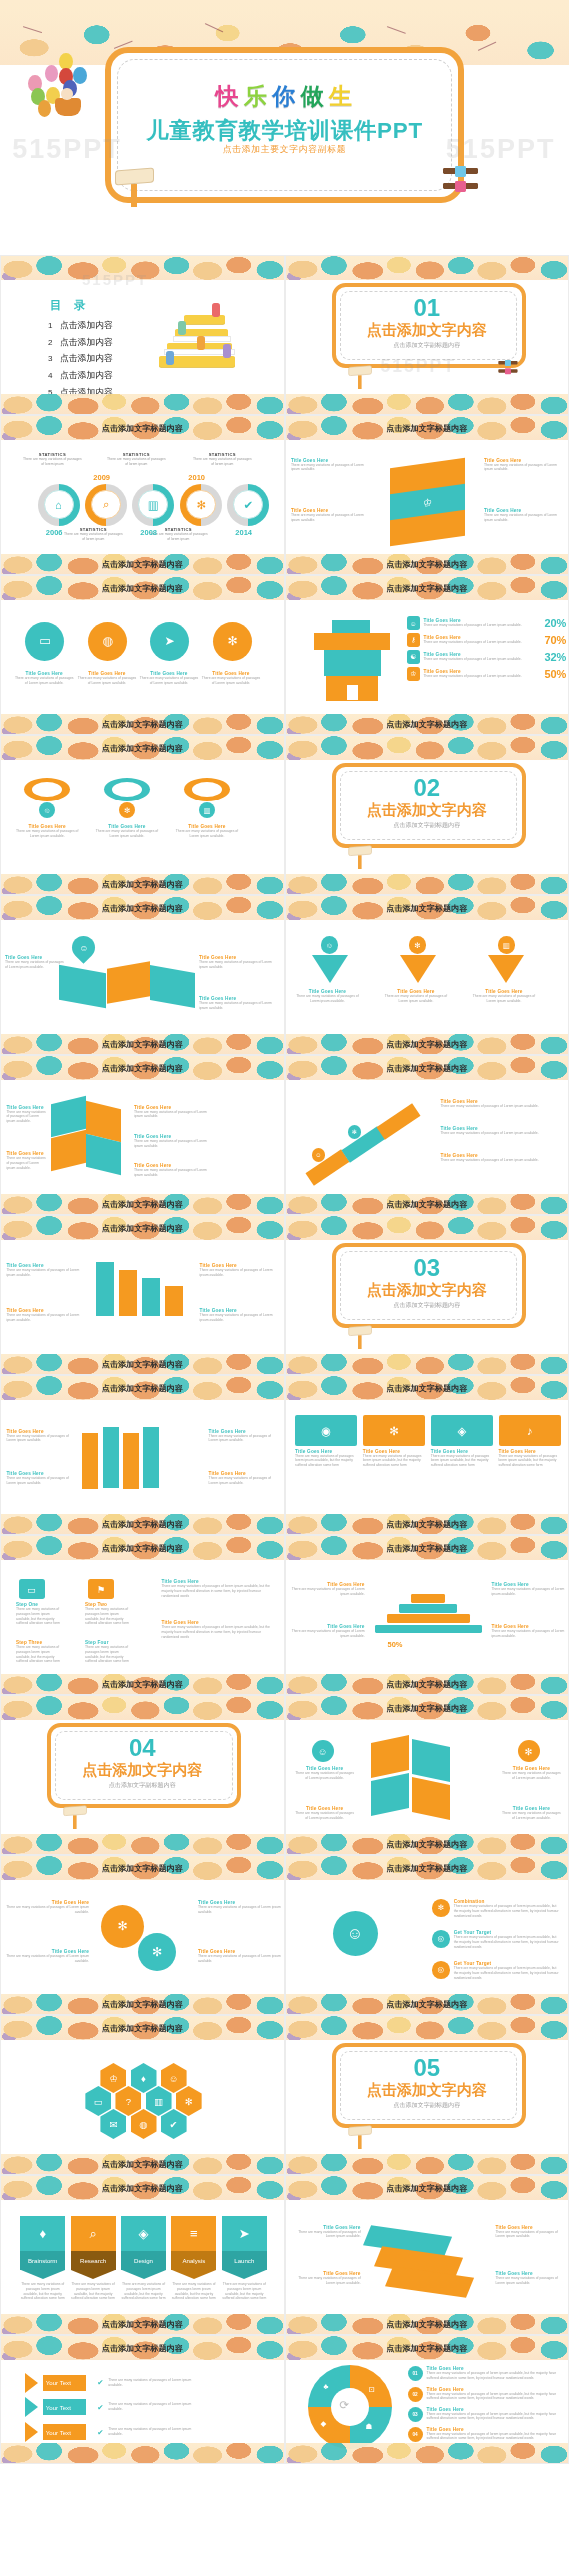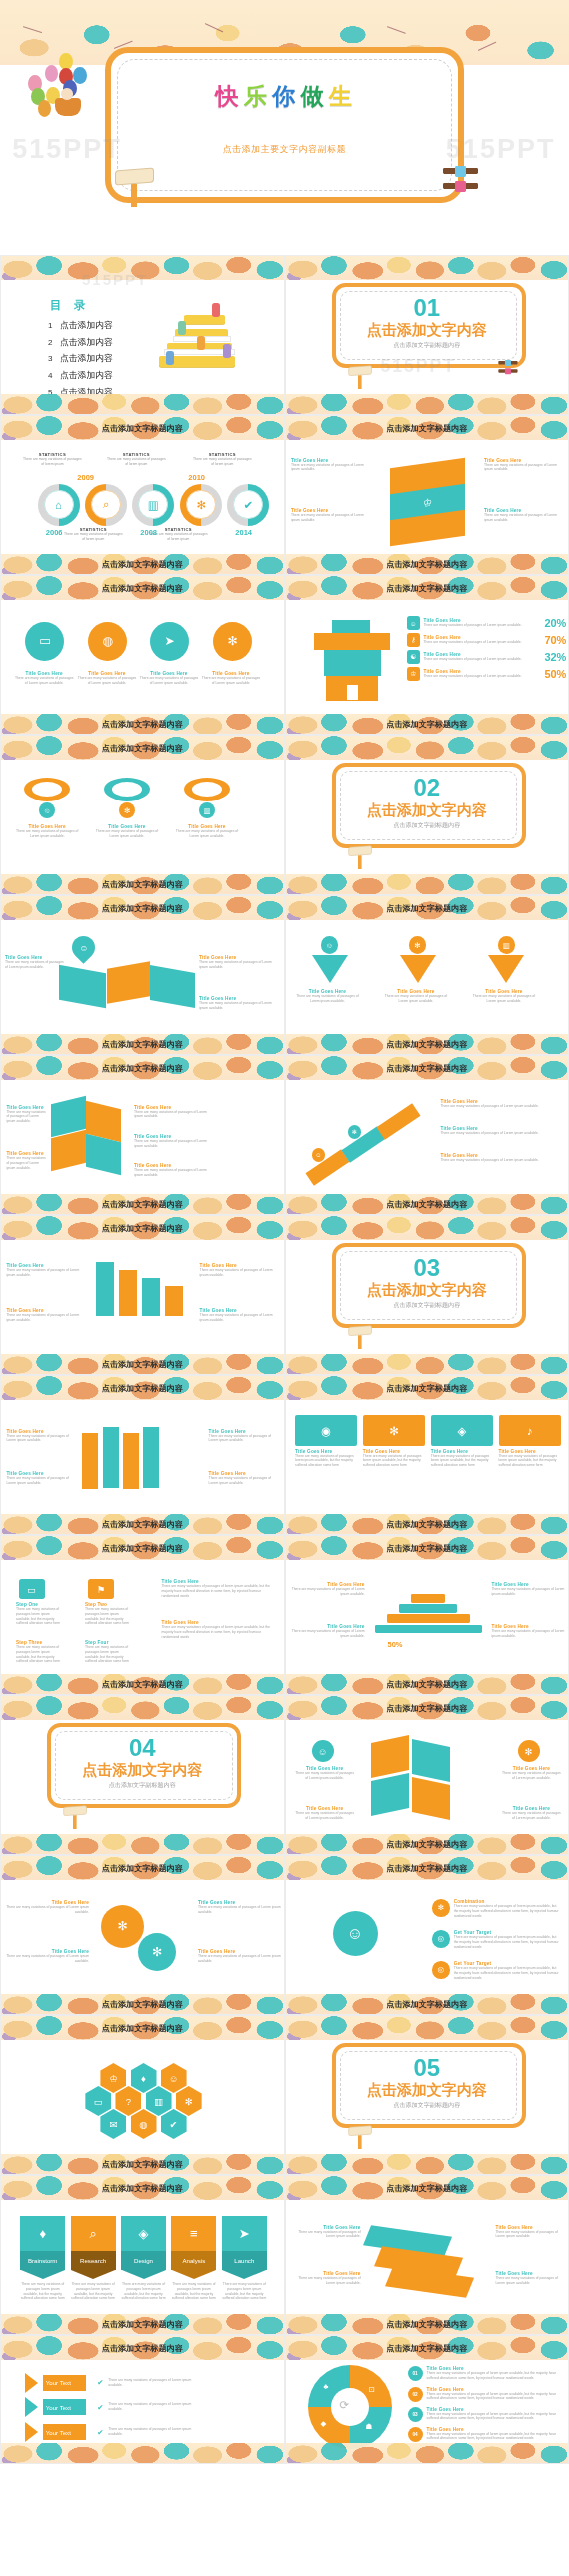--- a/index.html
+++ b/index.html
@@ -173,20 +173,21 @@
     <div class="kidhead"></div>
   </div>
 
   <div class="roundframe"></div>
 
   <div class="logo-word">
     <i style="color:#e8468f">快</i><i style="color:#8dd33f">乐</i><i style="color:#2a7fd4">你</i><i style="color:#23a55a">做</i><i style="color:#f2d02e">生</i>
   </div>
   <div class="wm" style="left:12.2px;top:134px;font-size:27px">515PPT</div>
   <div class="wm" style="right:13.6px;top:134px;font-size:27px">515PPT</div>
+  <div class="maintitle">儿童教育教学培训课件PPT</div>
   <div class="subtitle">点击添加主要文字内容副标题</div>
 
   <div class="signpost">
     <div class="board"></div>
       <div class="pole"></div>
   </div>
   <div class="clips">
     <div class="cl" style="top:0;background:#7a4b2a"></div>
     <div class="dot" style="top:-2px;background:#6fc7e8"></div>
     <div class="cl" style="top:15px;background:#7a4b2a"></div>
@@ -285,21 +286,21 @@
           </div>
         <div class="node" style="left:163px">
             <div class="ring" style="background:conic-gradient(#d8d8d8 0 50%,#f59a20 50% 100%)"></div>
             <div class="inner" style="border-color:#f7cf9a;color:#f59a20">✻</div>
           </div>
         <div class="node" style="left:210px">
             <div class="ring" style="background:conic-gradient(#3cc1bf 0 50%,#d8d8d8 50% 100%)"></div>
             <div class="inner">✔</div>
           </div>
 
-        <div class="yr cor" style="left:60px;top:-1.4px">2009</div>
+        <div class="yr cor" style="left:76px;top:-1.4px">2009</div>
         <div class="yr cor" style="left:171px;top:-1.4px">2010</div>
         <div class="yr cte" style="left:28.5px;top:54px">2006</div>
         <div class="yr cte" style="left:123px;top:54px">2008</div>
         <div class="yr cte" style="left:218px;top:54px">2014</div>
       </div>
       <div class="leafband botband"></div>
       <div class="footwm" style="bottom:4.1px">点击添加文字标题内容</div>
     </div>
 
     <div class="slide">

